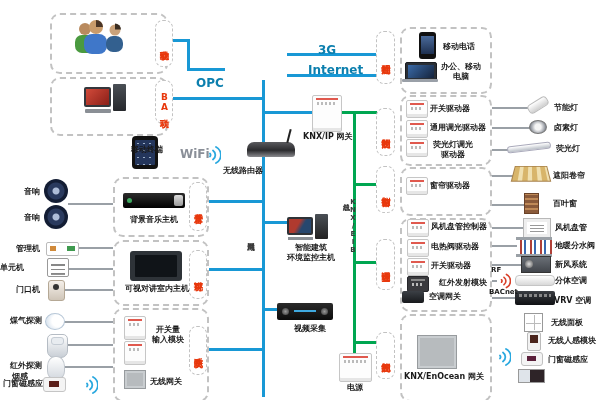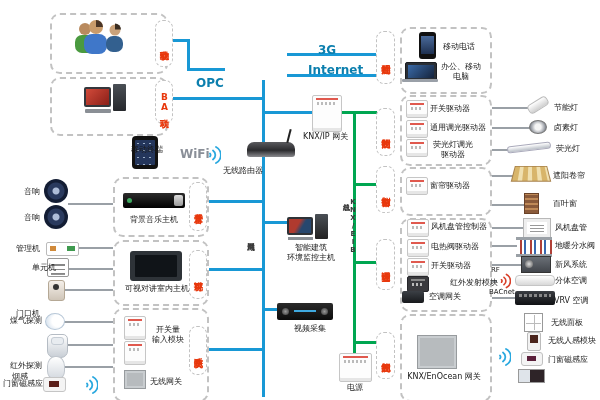--- a/index.html
+++ b/index.html
@@ -10,21 +10,21 @@
   .blue{background:#1898d5;}
   .green{background:#00a651;}
   .gray{background:#9aa0a6;}
   
   .dbox{position:absolute;border:2px dashed #c2c2c2;border-radius:10px;background:#fff;z-index:2;}
   
   .pill{position:absolute;z-index:5;background:#fff;border:1.5px dashed #c2c2c2;border-radius:8px;
         color:#e8380d;font-weight:bold;font-size:9px;writing-mode:vertical-rl;text-orientation:upright;
         display:flex;align-items:center;justify-content:center;line-height:1;}
   
-  .lbl{position:absolute;z-index:4;font-size:8px;font-weight:normal;color:#1a1a1a;line-height:1.2;white-space:pre-line;}
+  .lbl{position:absolute;z-index:4;font-size:8px;font-weight:bold;color:#1a1a1a;line-height:1.2;white-space:pre-line;}
   .netlbl{position:absolute;z-index:4;font-size:12px;font-weight:bold;color:#0c7fae;}
   .graylbl{position:absolute;z-index:4;font-size:12px;font-weight:bold;color:#8a8f98;}
   .vlbl{position:absolute;z-index:4;writing-mode:vertical-rl;text-orientation:upright;
         font-size:7.5px;font-weight:bold;color:#3a3a3a;line-height:1;}
   .ctr{text-align:center;}
   
   .din{position:absolute;z-index:3;background:#fdfdfd;border:1px solid #c6c6c6;border-radius:2px;
        box-shadow:inset 0 -3px 0 #e6e6e6;}
   .din::before{content:"";position:absolute;left:3px;right:3px;top:2px;height:2px;background:#e0594e;}
   .din::after{content:"";position:absolute;left:4px;right:4px;top:6px;height:3px;
@@ -170,23 +170,23 @@
   <div class="lbl" style="left:24px;top:187px;">音响</div>
   <div class="speaker" style="left:44px;top:179px;"></div>
   <div class="lbl" style="left:24px;top:213px;">音响</div>
   <div class="speaker" style="left:44px;top:205px;"></div>
 
   <div class="lbl" style="left:16px;top:244px;">管理机</div>
   <div style="position:absolute;left:46px;top:242px;width:31px;height:12px;background:#fff;border:1px solid #bbb;border-radius:2px;z-index:3;">
     <div style="position:absolute;left:3px;top:3px;width:6px;height:5px;background:#d08a3a;"></div>
     <div style="position:absolute;right:3px;top:3px;width:8px;height:5px;background:#3f9a4f;"></div>
   </div>
-  <div class="lbl" style="left:32px;top:263px;">单元机</div>
+  <div class="lbl" style="left:0;top:263px;">单元机</div>
   <div style="position:absolute;left:47px;top:258px;width:20px;height:17px;background:linear-gradient(#e8e8e8,#b8b8b8);border:1px solid #999;border-radius:2px;z-index:3;background-image:repeating-linear-gradient(0deg,#888 0 1.5px,transparent 1.5px 4.5px);background-size:70% 70%;background-position:3px 4px;background-repeat:no-repeat;"></div>
-  <div class="lbl" style="left:16px;top:285px;margin-top:24px;">门口机</div>
+  <div class="lbl" style="left:16px;top:285px;">门口机</div>
   <div style="position:absolute;left:48px;top:280px;width:15px;height:19px;background:linear-gradient(#f5f0ea,#cfc5b8);border:1px solid #b5a895;border-radius:3px;z-index:3;">
     <div style="position:absolute;left:4px;top:3px;width:6px;height:6px;border-radius:50%;background:#333;"></div>
   </div>
 
   <div class="lbl" style="left:10px;top:316px;">煤气探测</div>
   <div style="position:absolute;left:45px;top:313px;width:18px;height:15px;border-radius:50%;background:radial-gradient(circle at 65% 45%,#fff 40%,#c8d8e8);border:1px solid #b8c8d8;z-index:3;"></div>
   <div class="lbl" style="left:12px;top:340px;margin-top:32px;">烟感</div>
   <div style="position:absolute;left:47px;top:334px;width:19px;height:22px;background:linear-gradient(#ffffff,#c9cfd6);border:1px solid #b5bcc4;border-radius:5px 5px 7px 7px;z-index:3;">
     <div style="position:absolute;left:3px;top:2px;right:3px;height:6px;border-radius:3px;background:#e8ecf0;border:1px solid #c5ccd4;"></div>
   </div>
@@ -251,21 +251,21 @@
   <div style="position:absolute;left:524px;top:193px;width:13px;height:19px;background:repeating-linear-gradient(0deg,#8a5a3a 0 3px,#c08a58 3px 5px);border:1px solid #6a4228;z-index:3;"></div>
   <div class="lbl" style="left:553px;top:199px;">百叶窗</div>
 
   <div class="din" style="left:407px;top:219px;width:20px;height:16px;"></div>
   <div class="lbl" style="left:431px;top:222px;">风机盘管控制器</div>
   <div class="din" style="left:407px;top:239px;width:20px;height:16px;"></div>
   <div class="lbl" style="left:431px;top:242px;">电热阀驱动器</div>
   <div class="din" style="left:407px;top:258px;width:20px;height:16px;"></div>
   <div class="lbl" style="left:431px;top:261px;">开关驱动器</div>
   <div class="din dark" style="left:407px;top:276px;width:20px;height:14px;"></div>
-  <div class="lbl" style="left:450px;top:278px;text-align:right;">红外发射模块</div>
+  <div class="lbl" style="left:439px;top:278px;text-align:right;">红外发射模块</div>
   <div style="position:absolute;left:402px;top:291px;width:22px;height:12px;background:linear-gradient(#3c4046,#17191c);border-radius:2px;z-index:3;"></div>
   <div class="lbl" style="left:429px;top:292px;">空调网关</div>
 
   <div style="position:absolute;left:523px;top:218px;width:26px;height:18px;background:#fff;border:1px solid #b8b8b8;z-index:3;box-shadow:inset 0 0 0 3px #eee;">
     <div style="position:absolute;inset:5px 6px;background:repeating-linear-gradient(0deg,#999 0 1px,transparent 1px 3px);"></div>
   </div>
   <div class="lbl" style="left:555px;top:223px;">风机盘管</div>
   <div style="position:absolute;left:516px;top:237px;width:36px;height:14px;border-top:3px solid #9aa0a6;border-bottom:3px solid #9aa0a6;background:repeating-linear-gradient(90deg,transparent 0 4px,#b04038 4px 6px,transparent 6px 8px,#3868b0 8px 10px);z-index:3;"></div>
   <div class="lbl" style="left:555px;top:241px;">地暖分水阀</div>
   <div style="position:absolute;left:521px;top:256px;width:28px;height:15px;background:linear-gradient(#6a6f76,#42464c);border:1px solid #333;z-index:3;">

